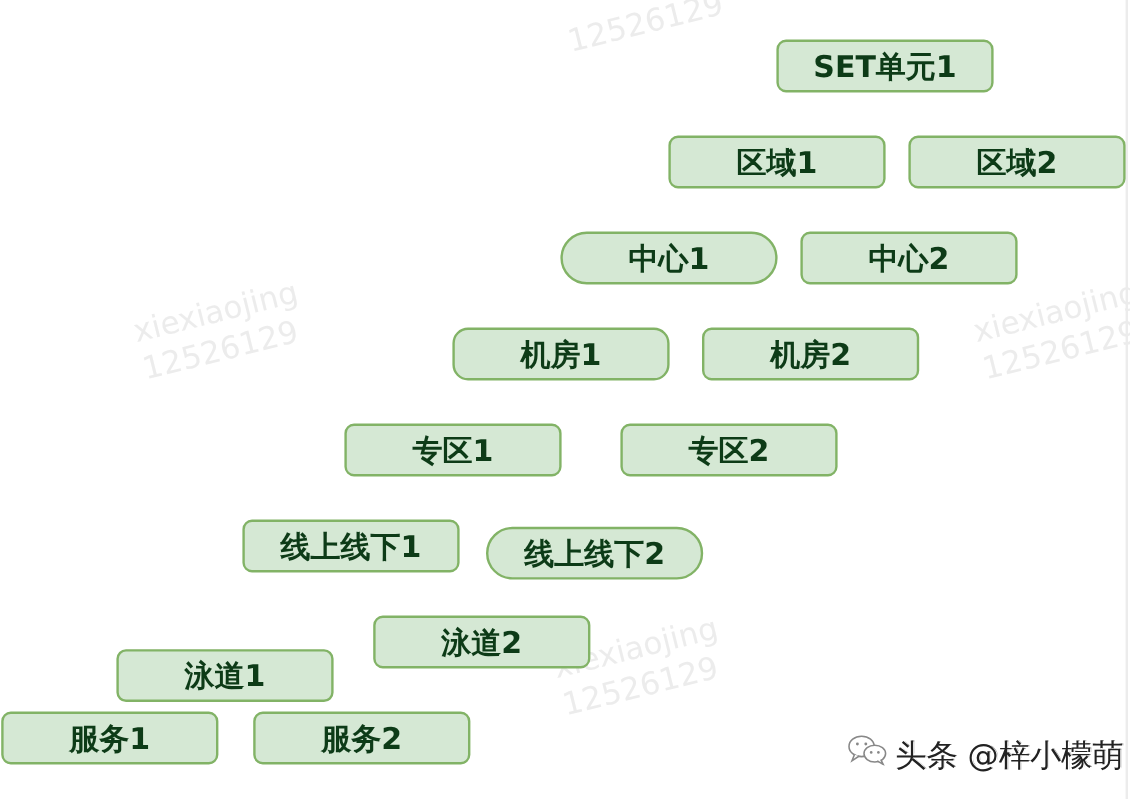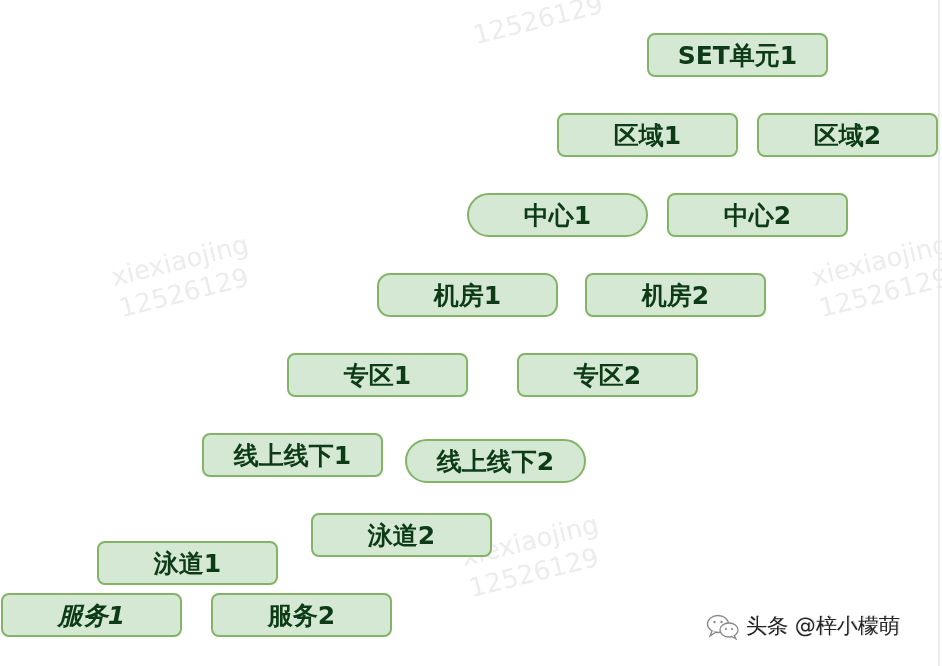--- a/index.html
+++ b/index.html
@@ -48,24 +48,24 @@
       top: 0;
       width: 2px;
       height: 666px;
       background: #ececec;
     }
     .footer {
       position: absolute;
       left: 706px;
       top: 612px;
       display: flex;
-      align-items: flex-end;
+      align-items: flex-start;
       gap: 6px;
       color: #222;
-      font-size: 21px;
+      font-size: 26px;
       text-shadow: 1px 1px 0 #fff, -1px -1px 0 #fff, 1px 0 0 #999;
     }
     .footer svg { display: block; }
   </style>
 </head>
 <body>
 
 <div class="wm" style="left:470px; top:20px;">12526129</div>
 <div class="wm" style="left:108px; top:262px;">xiexiaojing
 12526129</div>
@@ -89,21 +89,21 @@
 
 <div class="node" style="left:287px; top:353px;">专区1</div>
 <div class="node" style="left:495px; top:353px;margin-left:22px;">专区2</div>
 
 <div class="node" style="left:202px; top:433px;">线上线下1</div>
 <div class="node" style="left:405px; top:439px;border-radius:26px;">线上线下2</div>
 
 <div class="node" style="left:97px; top:513px;margin-top:28px;">泳道1</div>
 <div class="node" style="left:297px; top:513px;margin-left:14px;">泳道2</div>
 
-<div class="node" style="left:1px; top:593px;font-style:italic;">服务1</div>
+<div class="node" style="left:1px; top:593px;">服务1</div>
 <div class="node" style="left:211px; top:593px;text-align:center;">服务2</div>
 
 <div class="footer">
   <span>
     <svg width="34" height="26" viewBox="0 0 34 26">
       <ellipse cx="12" cy="10" rx="10.5" ry="8.5" fill="#fff" stroke="#888" stroke-width="1.3"></ellipse>
       <path d="M6 17 L4 22 L10 18" fill="#fff" stroke="#888" stroke-width="1.3"></path>
       <circle cx="8.5" cy="8" r="1.2" fill="#888"></circle>
       <circle cx="15.5" cy="8" r="1.2" fill="#888"></circle>
       <ellipse cx="23" cy="16" rx="9" ry="7" fill="#fff" stroke="#888" stroke-width="1.3"></ellipse>

